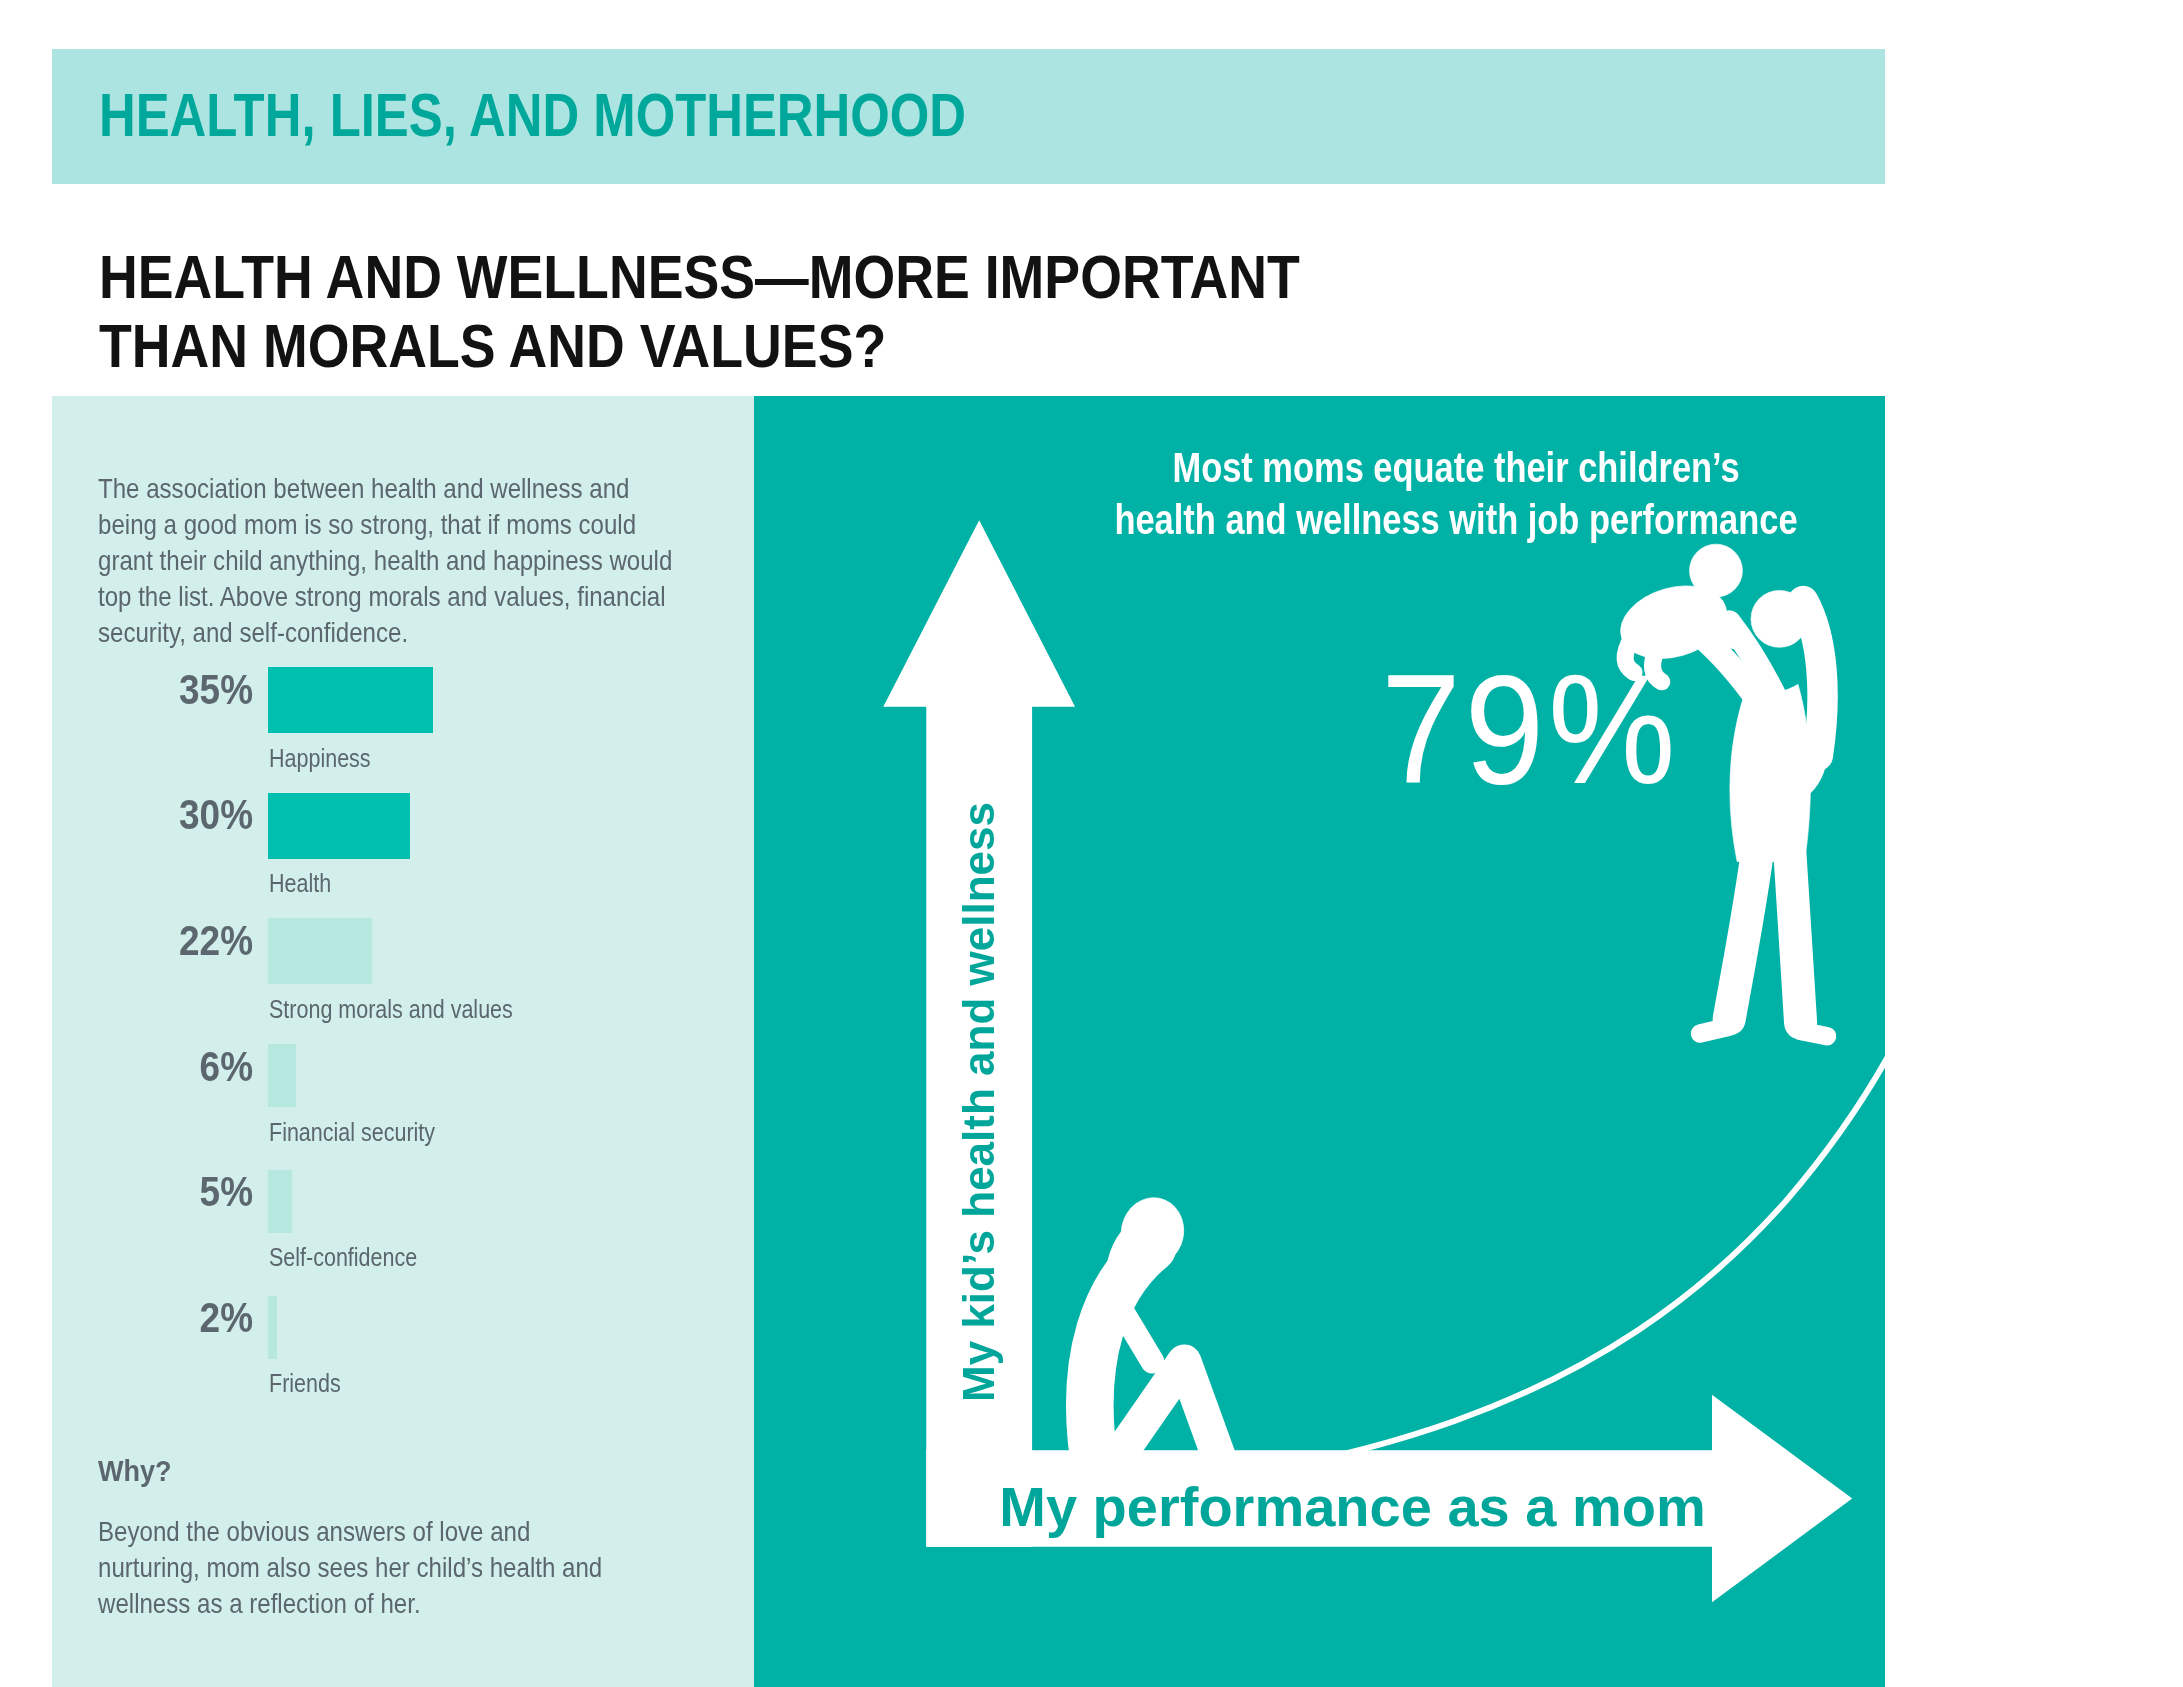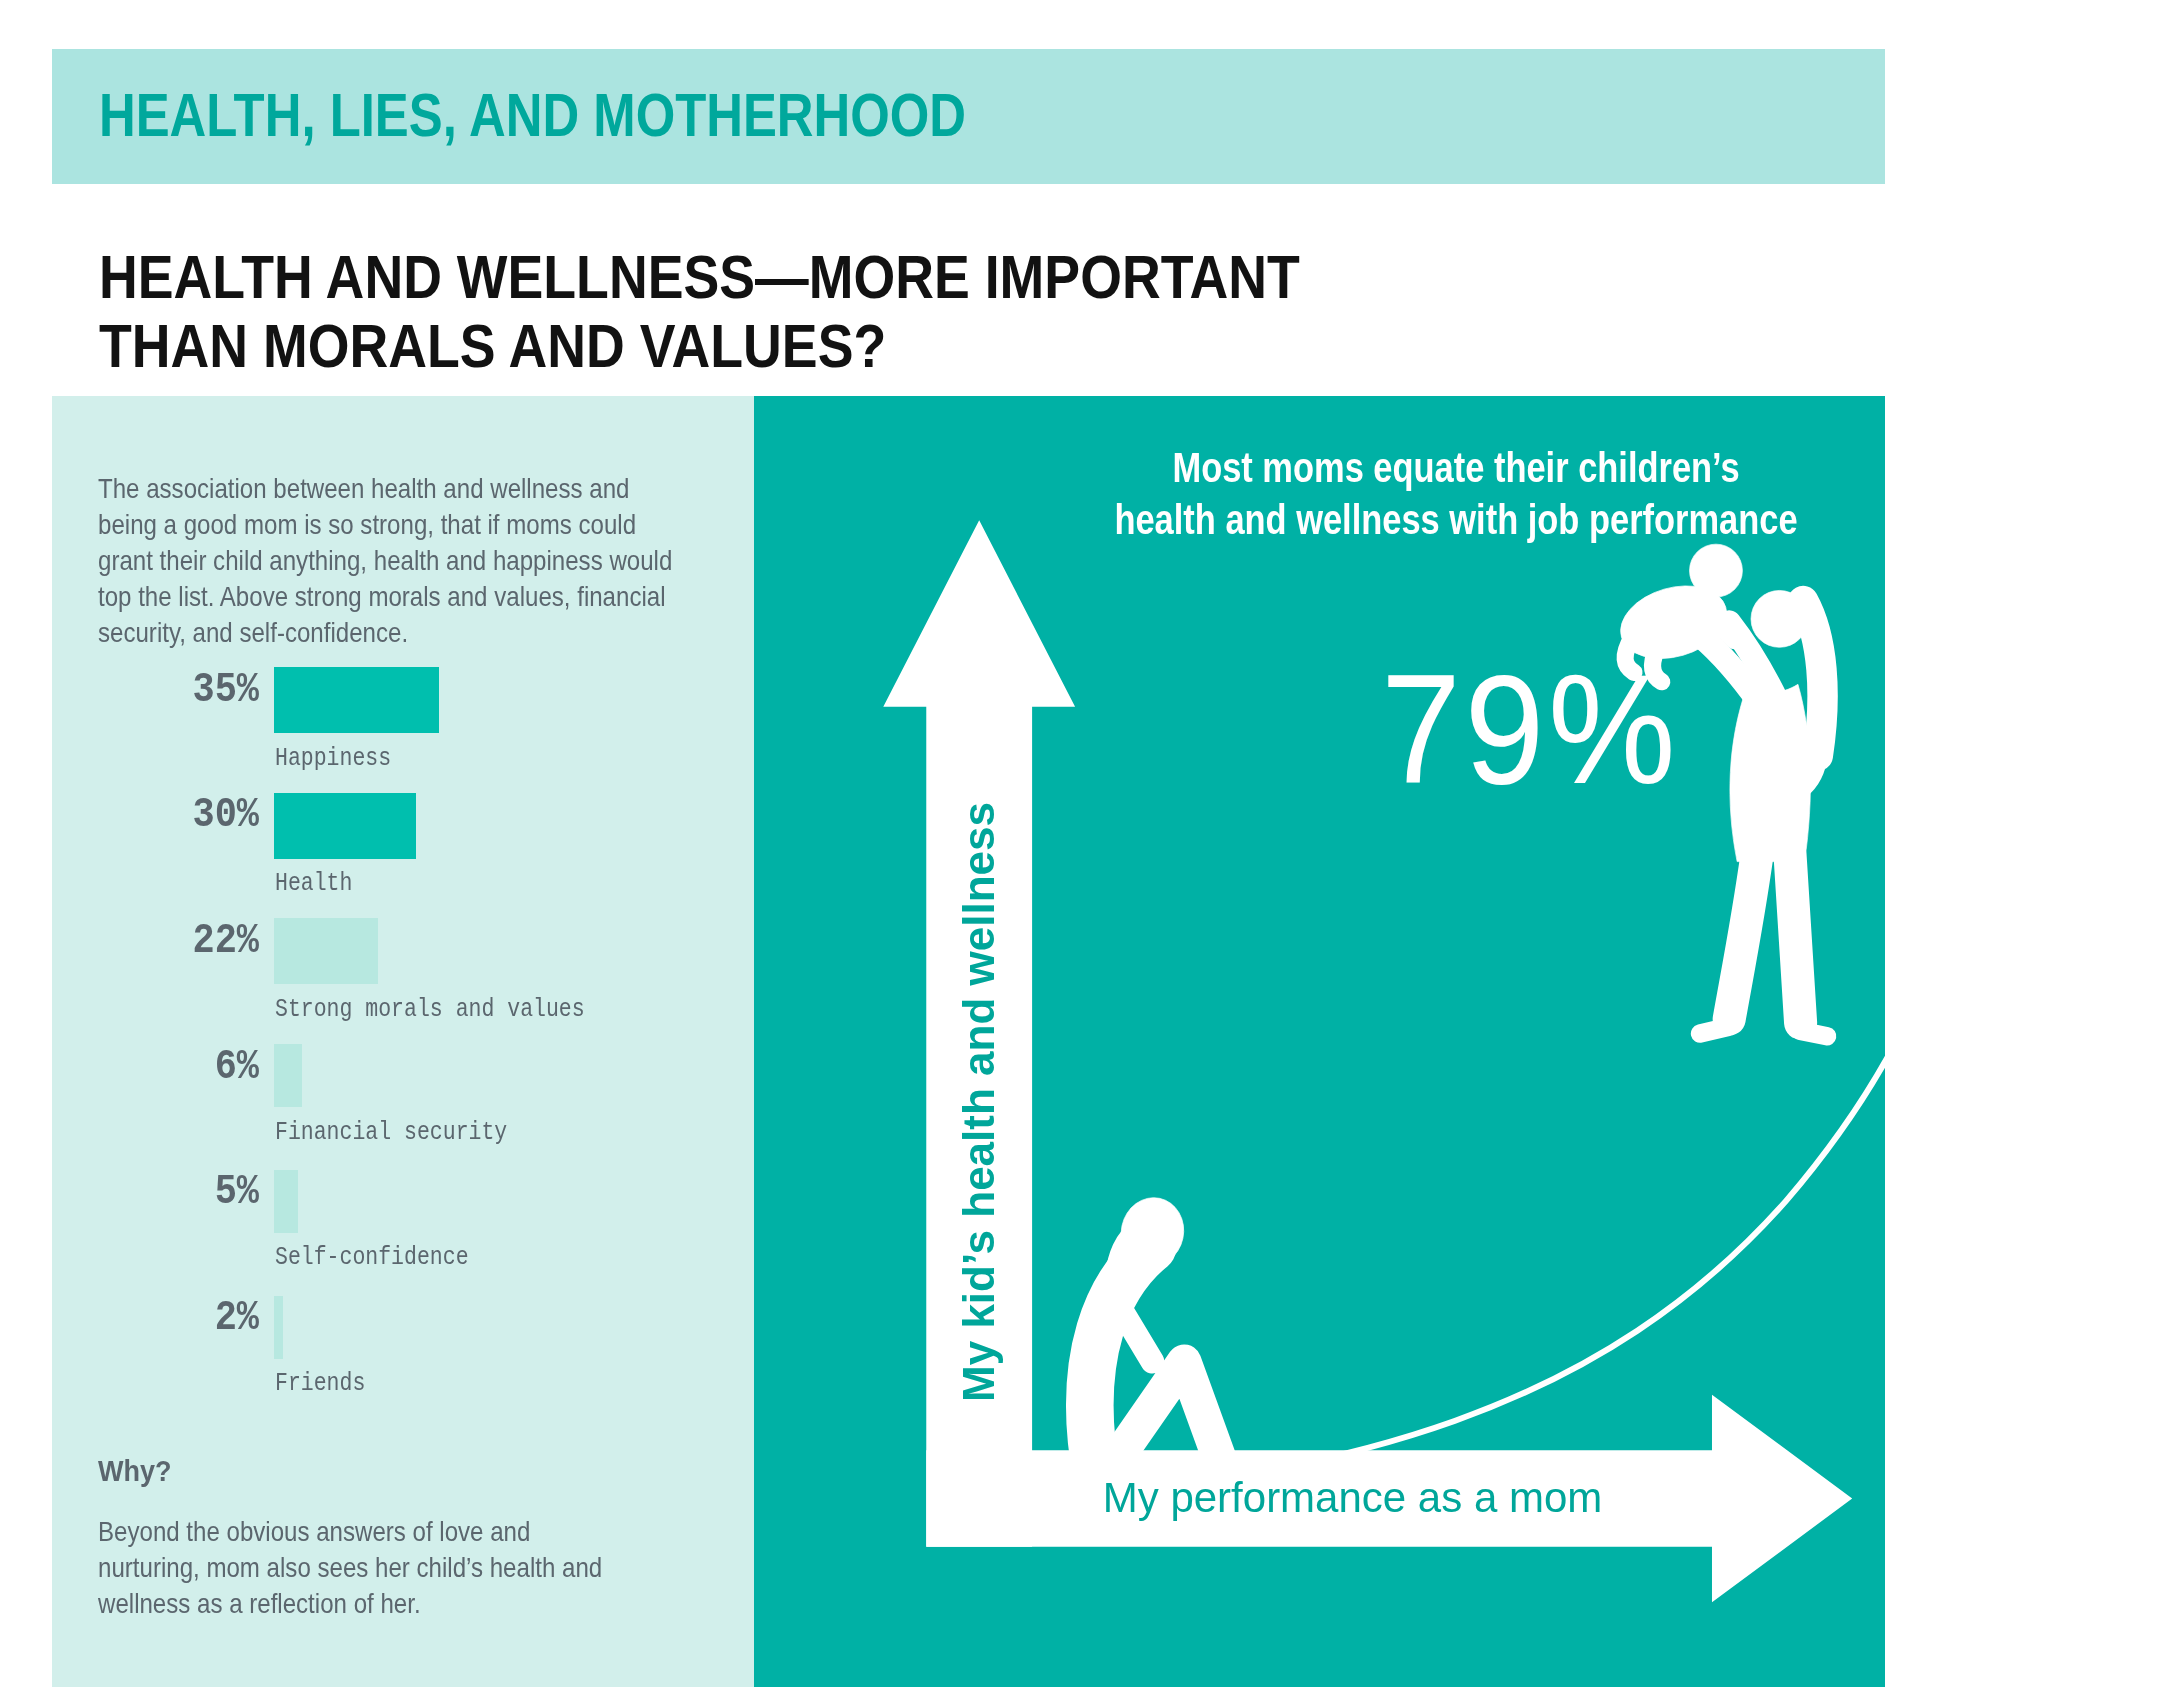--- a/index.html
+++ b/index.html
@@ -22,35 +22,35 @@
     transform:scaleX(.88);transform-origin:left top;white-space:nowrap;}
   
   #left-panel{left:52px;top:396px;width:703px;height:1291px;background:var(--panel-left-bg);}
   .body-text{font-size:28px;line-height:36px;color:var(--text-gray);white-space:pre-line;
     transform:scaleX(.86);transform-origin:left top;}
   #intro{left:98px;top:471px;width:761px;}
   #why-head{left:98px;top:1454px;font-size:30px;font-weight:700;color:var(--text-gray);
     transform:scaleX(.9);transform-origin:left top;}
   #why-text{left:98px;top:1514px;width:761px;}
   
-  #bar-chart{left:87px;top:667px;width:662px;height:794px;font-family:Liberation Mono, monospace;}
+  #bar-chart{left:81px;top:667px;width:662px;height:794px;}
   .bar-row-pct{position:absolute;left:0;width:172px;text-align:right;font-size:42px;font-weight:700;
     color:var(--text-gray);transform:scaleX(.88);transform-origin:right top;}
   .bar-rect{position:absolute;left:187px;}
   .bar-cat{position:absolute;left:188px;font-size:25px;color:var(--text-gray);
     transform:scaleX(.86);transform-origin:left top;white-space:nowrap;}
   
   #right-panel{left:754px;top:396px;width:1330px;height:1291px;background:var(--panel-right-bg);}
   #rp-header{left:953px;top:442px;width:1006px;text-align:center;font-size:42px;line-height:52px;
     font-weight:700;color:#ffffff;transform:scaleX(.82);transform-origin:center top;}
   #stat-79{left:1381px;top:640px;font-size:156px;font-weight:100;color:#ffffff;
     transform:scaleX(.92);transform-origin:left top;letter-spacing:4px;white-space:nowrap;}
   #y-axis-label{left:615px;top:1078px;width:728px;height:48px;line-height:48px;text-align:center;
     font-size:44px;font-weight:700;color:var(--axis-teal);transform:rotate(-90deg);white-space:nowrap;}
-  #x-axis-label{left:992px;top:1474px;width:721px;text-align:center;font-size:42px;font-weight:400;
+  #x-axis-label{left:992px;top:1474px;width:721px;text-align:center;font-size:56px;font-weight:700;
     color:var(--axis-teal);white-space:nowrap;}
   svg{display:block;}
 </style>
 </head>
 <body>
 
 <div id="canvas" style="--banner-bg: #abe4e0; --panel-left-bg: #d2efeb; --panel-right-bg: #00b1a5; --title-teal: #00a89c; --axis-teal: #00a69a; --text-gray: #5b666e;">
 
   <div class="abs" id="banner"></div>
   <div class="abs" id="banner-title">HEALTH, LIES, AND MOTHERHOOD</div>

